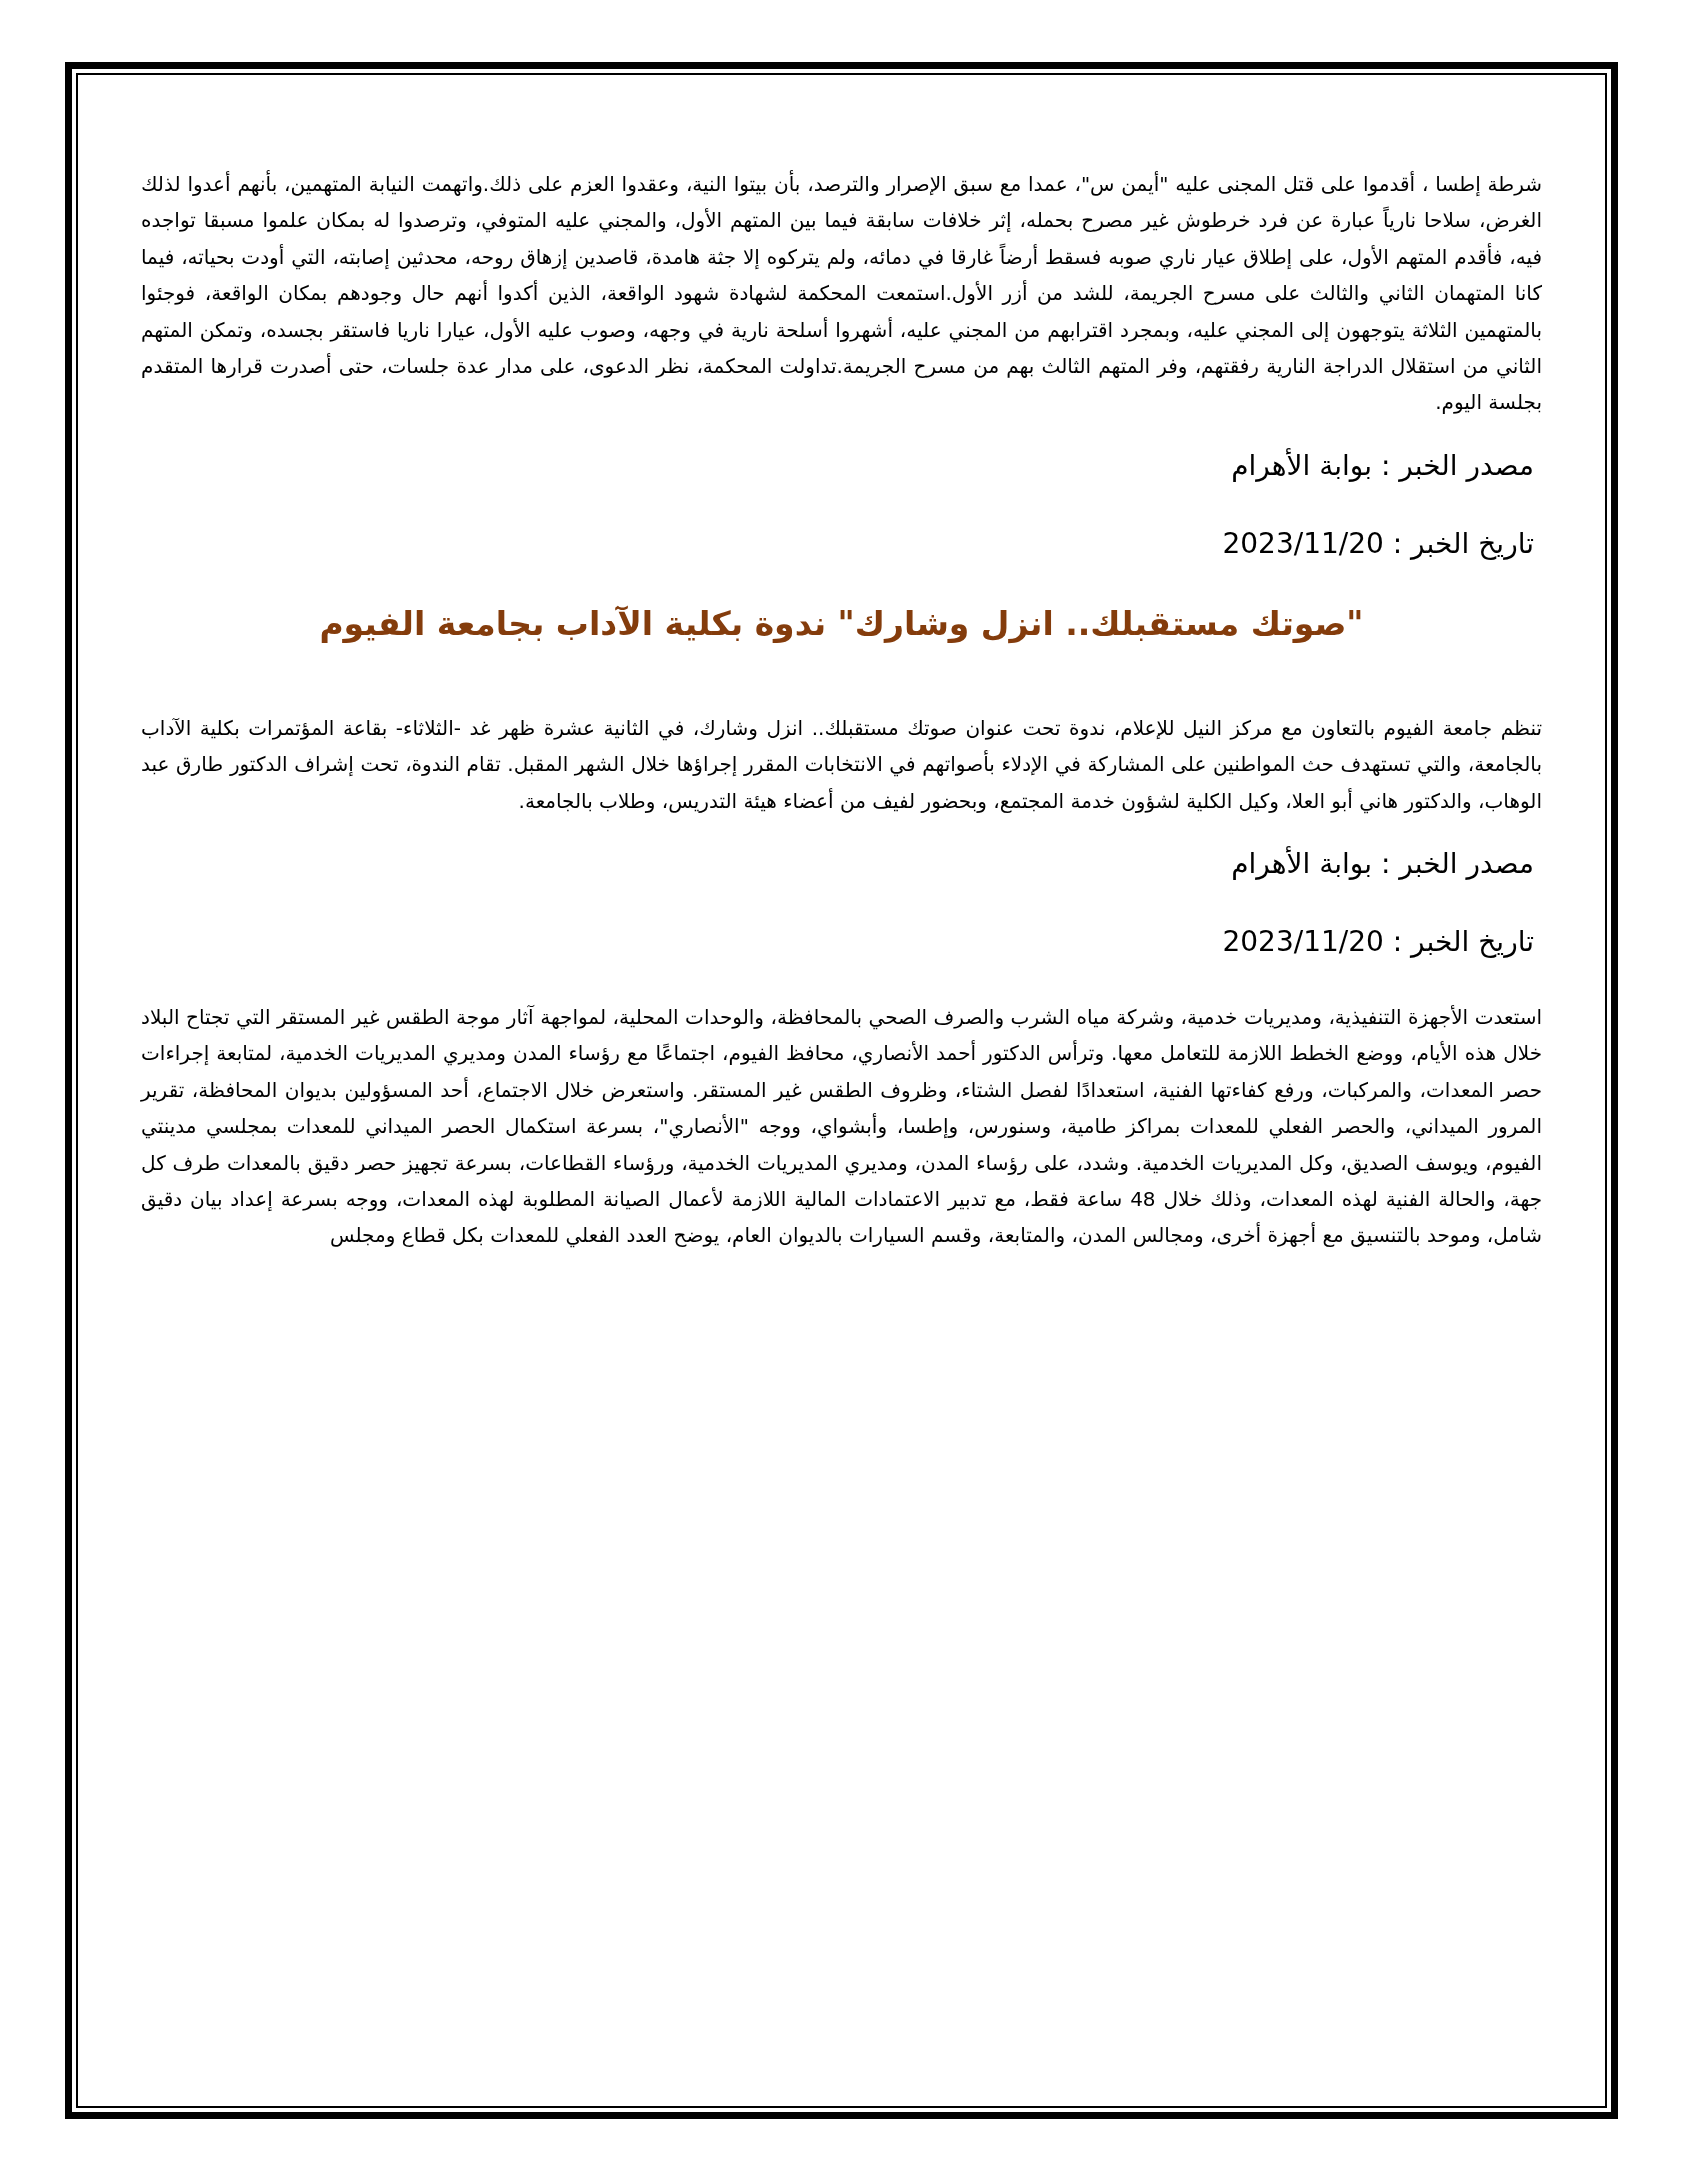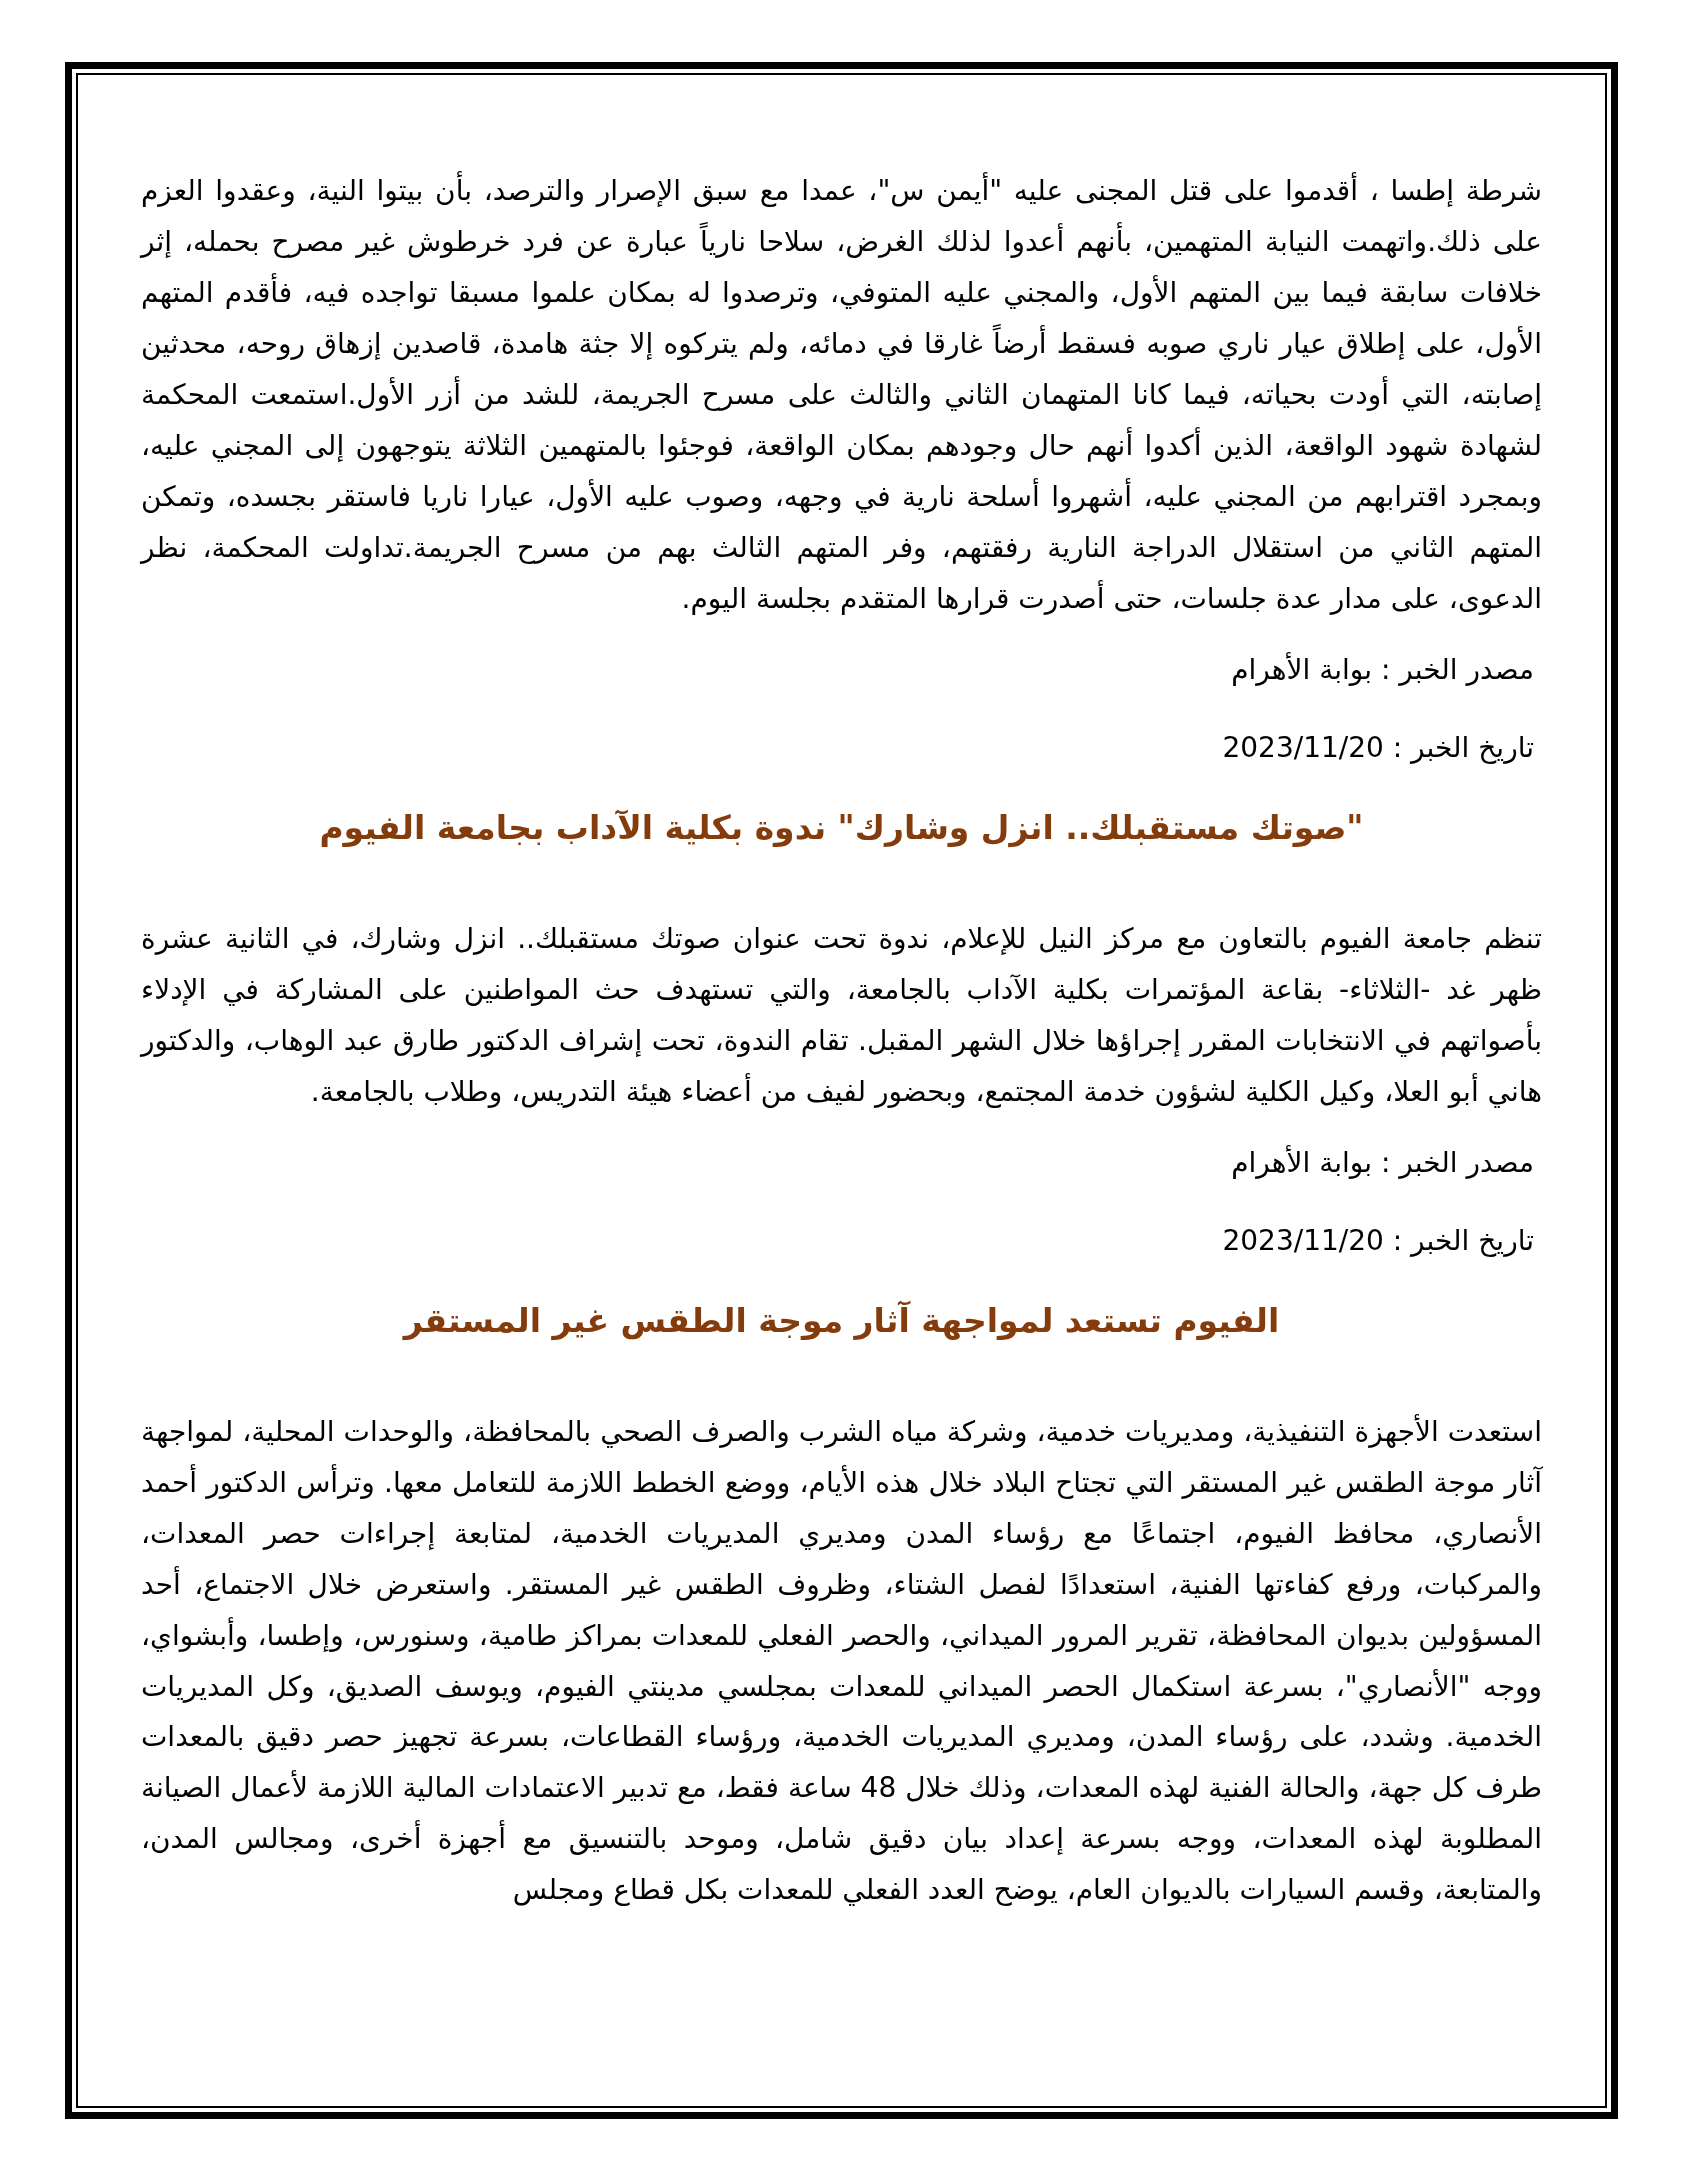--- a/index.html
+++ b/index.html
@@ -35,21 +35,21 @@
   .page-content {
     direction: rtl;
     unicode-bidi: embed;
     padding: 91px 63px 0 63px;
     box-sizing: border-box;
   }
   .article {
     margin: 0;
   }
   .article-body {
-    font-size: 28px;
+    font-size: 20px;
     line-height: 1.82;
     text-align: justify;
     text-justify: inter-word;
     margin: 0 0 24px 0;
   }
   .meta-line {
     font-size: 28px;
     line-height: 1.5;
     text-align: right;
     margin: 0 8px 36px 0;
@@ -77,20 +77,19 @@
       </section>
 
       <section class="article">
         <h2 class="article-heading">"صوتك مستقبلك.. انزل وشارك" ندوة بكلية الآداب بجامعة الفيوم</h2>
         <p class="article-body">تنظم جامعة الفيوم بالتعاون مع مركز النيل للإعلام، ندوة تحت عنوان صوتك مستقبلك.. انزل وشارك، في الثانية عشرة ظهر غد -الثلاثاء- بقاعة المؤتمرات بكلية الآداب بالجامعة، والتي تستهدف حث المواطنين على المشاركة في الإدلاء بأصواتهم في الانتخابات المقرر إجراؤها خلال الشهر المقبل. تقام الندوة، تحت إشراف الدكتور طارق عبد الوهاب، والدكتور هاني أبو العلا، وكيل الكلية لشؤون خدمة المجتمع، وبحضور لفيف من أعضاء هيئة التدريس، وطلاب بالجامعة.</p>
         <p class="meta-line">مصدر الخبر : بوابة الأهرام</p>
         <p class="meta-line">تاريخ الخبر : 2023/11/20</p>
       </section>
 
       <section class="article">
-        <h2 class="article-heading">الفيوم تستعد لمواجهة آثار موجة الطقس غير المستقر</h2>
         <p class="article-body">استعدت الأجهزة التنفيذية، ومديريات خدمية، وشركة مياه الشرب والصرف الصحي بالمحافظة، والوحدات المحلية، لمواجهة آثار موجة الطقس غير المستقر التي تجتاح البلاد خلال هذه الأيام، ووضع الخطط اللازمة للتعامل معها. وترأس الدكتور أحمد الأنصاري، محافظ الفيوم، اجتماعًا مع رؤساء المدن ومديري المديريات الخدمية،  لمتابعة إجراءات حصر المعدات، والمركبات، ورفع كفاءتها الفنية، استعدادًا لفصل الشتاء، وظروف الطقس غير المستقر. واستعرض خلال الاجتماع، أحد المسؤولين بديوان المحافظة، تقرير المرور الميداني، والحصر الفعلي للمعدات بمراكز طامية، وسنورس، وإطسا، وأبشواي، ووجه "الأنصاري"، بسرعة استكمال الحصر الميداني للمعدات بمجلسي مدينتي الفيوم، ويوسف الصديق، وكل المديريات الخدمية. وشدد، على رؤساء المدن، ومديري المديريات الخدمية، ورؤساء القطاعات، بسرعة تجهيز حصر دقيق بالمعدات طرف كل جهة، والحالة الفنية لهذه المعدات، وذلك خلال 48 ساعة فقط، مع تدبير الاعتمادات المالية اللازمة لأعمال الصيانة المطلوبة لهذه المعدات، ووجه بسرعة إعداد بيان دقيق شامل، وموحد بالتنسيق مع أجهزة أخرى، ومجالس المدن، والمتابعة، وقسم السيارات بالديوان العام، يوضح العدد الفعلي للمعدات بكل قطاع ومجلس</p>
       </section>
 
     </div>
   </div>
 </div>
 
 
 </body></html>

